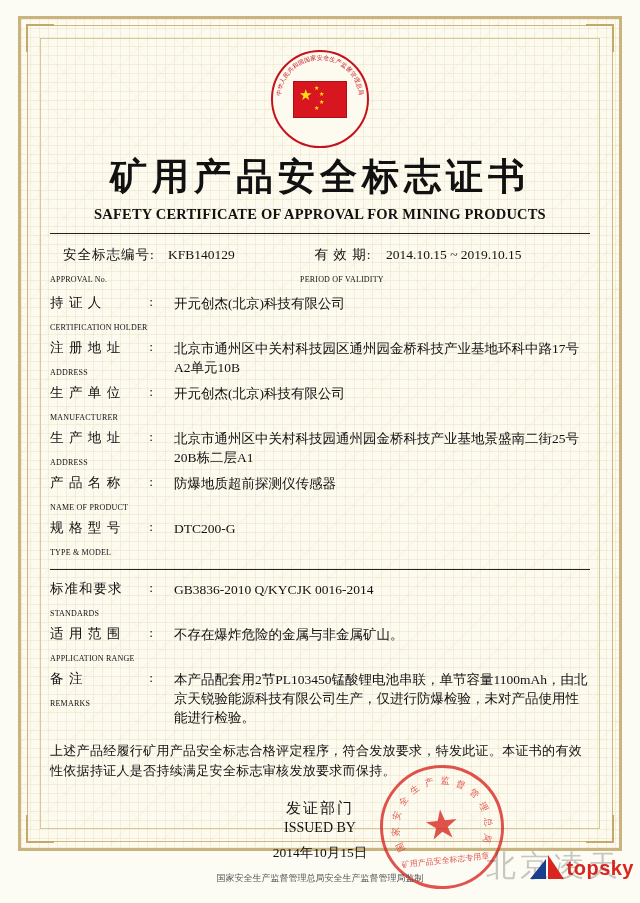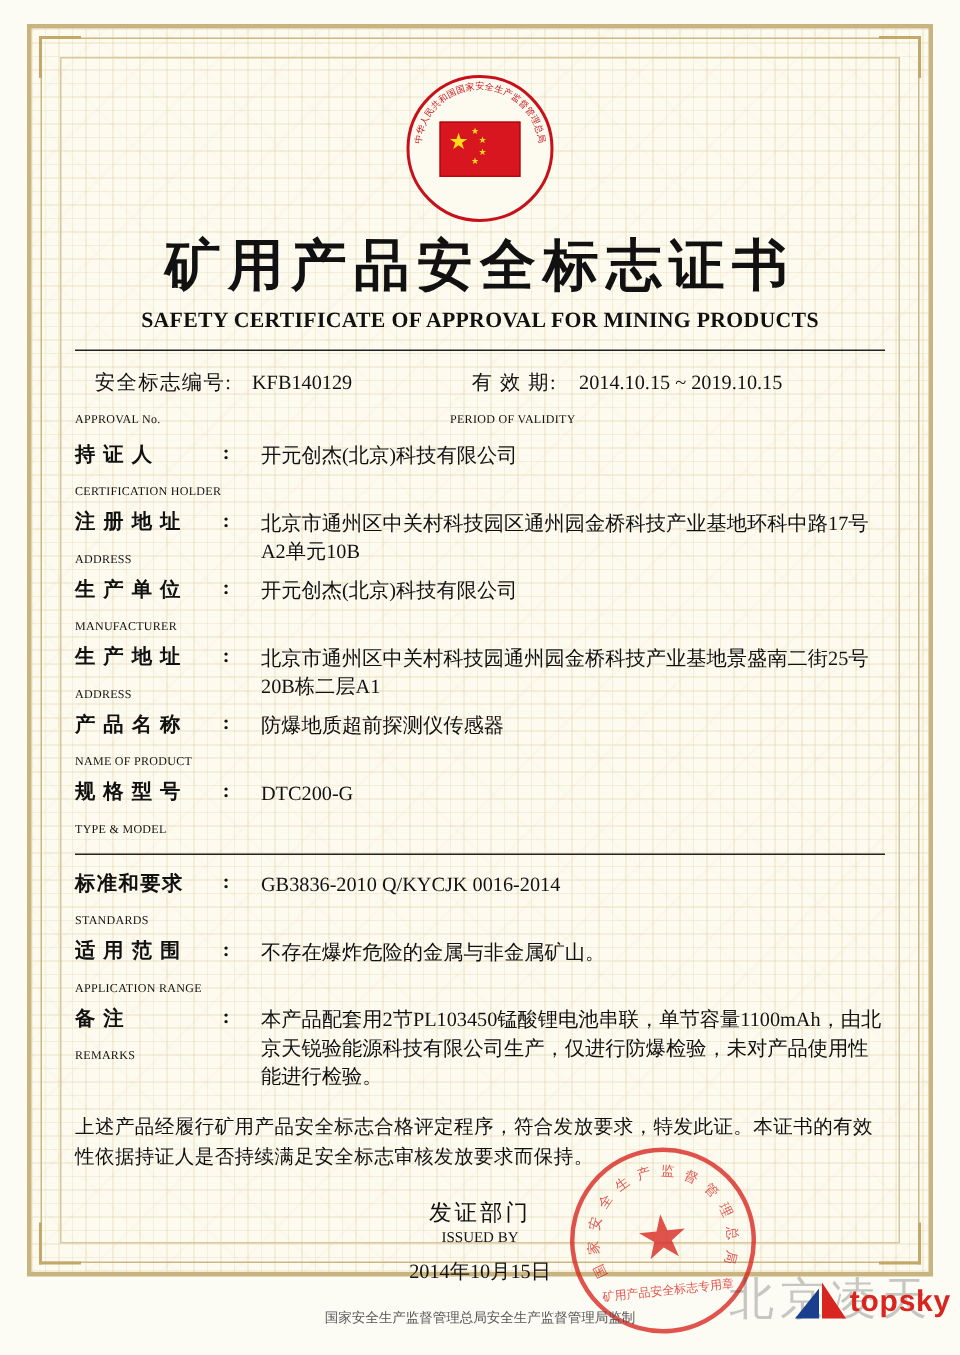--- a/index.html
+++ b/index.html
@@ -198,21 +198,20 @@
   .field {
     display: flex;
     align-items: flex-start;
     margin-bottom: 7px;
   }
   .field .labelbox { width: 124px; flex: 0 0 124px; }
   .field .lab-cn {
     display: flex;
     justify-content: space-between;
     width: 104px;
-    font-weight: bold;
   }
   .field .lab-cn .colon { margin-left: 2px; }
   .field .value {
     flex: 1;
     font-size: 13.5px;
     line-height: 19px;
     color: #111;
     padding-top: 0px;
   }
   .sep {
@@ -236,21 +235,21 @@
     margin-top: 18px;
     text-align: center;
     position: relative;
   }
   .issuer .cn {
     font-size: 15px;
     letter-spacing: 2px;
     color: #111;
   }
   .issuer .en {
-    font-size: 10px;
+    font-size: 14px;
     color: #111;
     margin-top: 2px;
   }
   .issue-date {
     text-align: center;
     font-size: 13.5px;
     margin-top: 8px;
     color: #111;
   }
   

